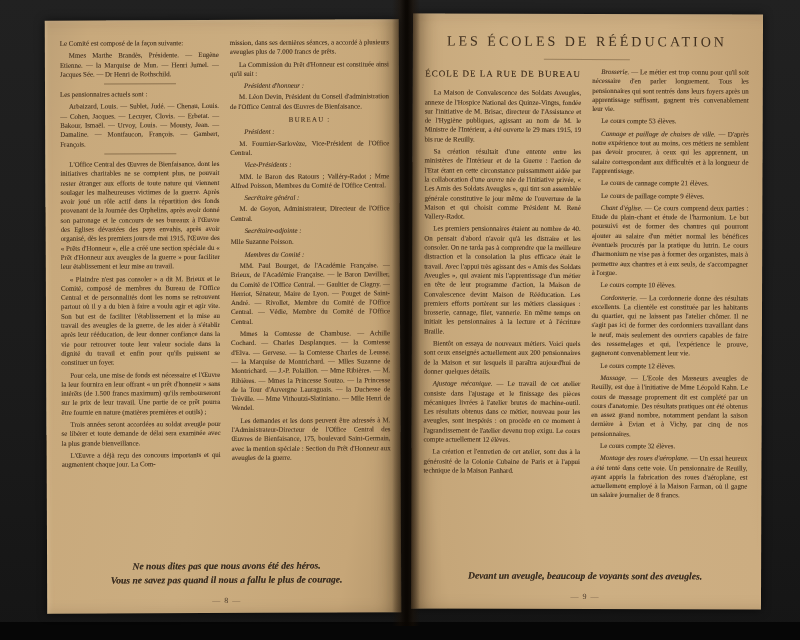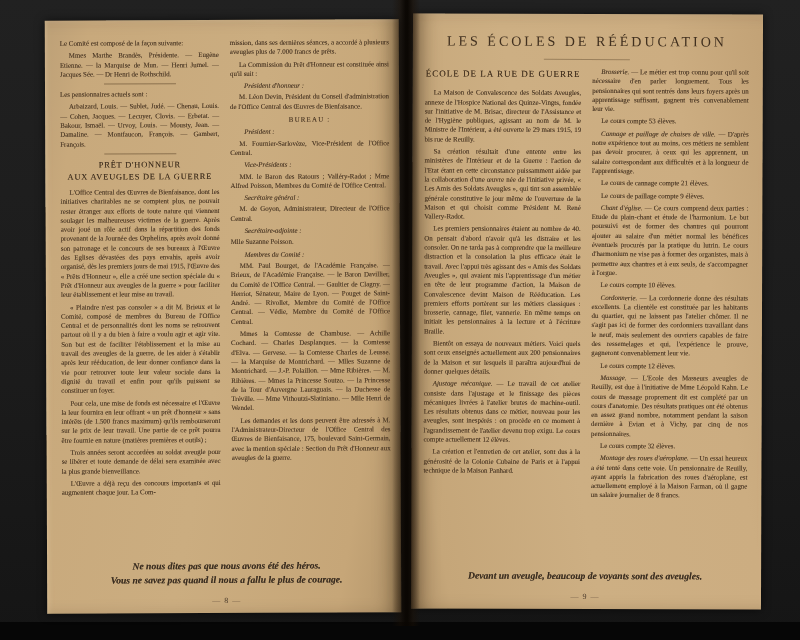--- a/index.html
+++ b/index.html
@@ -124,24 +124,20 @@
     <div class="inner">
       <div class="columns">
 
         <div class="col">
           <p class="no-indent">Le Comité est composé de la façon suivante:</p>
           <p>Mmes Marthe Brandès, Présidente. — Eugène Etienne. — la Marquise de Mun. — Henri Jumel. — Jacques Sée. — Dr Henri de Rothschild.</p>
           <hr class="divider">
           <p class="no-indent">Les pensionnaires actuels sont :</p>
           <p>Arbaizard, Louis. — Sublet, Judé. — Chenau, Louis. — Cohen, Jacques. — Lecuyer, Clovis. — Erbetat. — Bakour, Ismaël. — Urvoy, Louis. — Mousty, Jean. — Damaline. — Montfaucon, François. — Gambert, François.</p>
           <hr class="divider">
-          <div class="section-heading">
-            <div>PRÊT D'HONNEUR</div>
-            <div>AUX AVEUGLES DE LA GUERRE</div>
-          </div>
           <p>L'Office Central des Œuvres de Bienfaisance, dont les initiatives charitables ne se comptent plus, ne pouvait rester étranger aux efforts de toute nature qui viennent soulager les malheureuses victimes de la guerre. Après avoir joué un rôle actif dans la répartition des fonds provenant de la Journée des Orphelins, après avoir donné son patronage et le concours de ses bureaux à l'Œuvre des Eglises dévastées des pays envahis, après avoir organisé, dès les premiers jours de mai 1915, l'Œuvre des « Prêts d'Honneur », elle a créé une section spéciale du « Prêt d'Honneur aux aveugles de la guerre » pour faciliter leur établissement et leur mise au travail.</p>
           <p>« Plaindre n'est pas consoler » a dit M. Brieux et le Comité, composé de membres du Bureau de l'Office Central et de personnalités dont les noms se retrouvent partout où il y a du bien à faire a voulu agir et agir vite. Son but est de faciliter l'établissement et la mise au travail des aveugles de la guerre, de les aider à s'établir après leur rééducation, de leur donner confiance dans la vie pour retrouver toute leur valeur sociale dans la dignité du travail et enfin pour qu'ils puissent se constituer un foyer.</p>
           <p>Pour cela, une mise de fonds est nécessaire et l'Œuvre la leur fournira en leur offrant « un prêt d'honneur » sans intérêts (de 1.500 francs maximum) qu'ils rembourseront sur le prix de leur travail. Une partie de ce prêt pourra être fournie en nature (matières premières et outils) ;</p>
           <p>Trois années seront accordées au soldat aveugle pour se libérer et toute demande de délai sera examinée avec la plus grande bienveillance.</p>
           <p>L'Œuvre a déjà reçu des concours importants et qui augmentent chaque jour. La Com-</p>
         </div>
 
         <div class="col">
           <p class="no-indent">mission, dans ses dernières séances, a accordé à plusieurs aveugles plus de 7.000 francs de prêts.</p>
           <p>La Commission du Prêt d'Honneur est constituée ainsi qu'il suit :</p>
@@ -175,21 +171,21 @@
   </div>
 
   <div class="page right">
     <div class="inner">
       <div class="page-title">LES ÉCOLES DE RÉÉDUCATION</div>
       <hr class="title-rule">
 
       <div class="columns">
 
         <div class="col">
-          <div class="col-heading">ÉCOLE DE LA RUE DE GUERRE</div>
+          <div class="col-heading">ÉCOLE DE LA RUE DE BUREAU</div>
           <p>La Maison de Convalescence des Soldats Aveugles, annexe de l'Hospice National des Quinze-Vingts, fondée sur l'initiative de M. Brisac, directeur de l'Assistance et de l'Hygiène publiques, agissant au nom de M. le Ministre de l'Intérieur, a été ouverte le 29 mars 1915, 19 bis rue de Reuilly.</p>
           <p>Sa création résultait d'une entente entre les ministères de l'Intérieur et de la Guerre : l'action de l'Etat étant en cette circonstance puissamment aidée par la collaboration d'une œuvre née de l'initiative privée, « Les Amis des Soldats Aveugles », qui tint son assemblée générale constitutive le jour même de l'ouverture de la Maison et qui choisit comme Président M. René Vallery-Radot.</p>
           <p>Les premiers pensionnaires étaient au nombre de 40. On pensait d'abord n'avoir qu'à les distraire et les consoler. On ne tarda pas à comprendre que la meilleure distraction et la consolation la plus efficace était le travail. Avec l'appui très agissant des « Amis des Soldats Aveugles », qui avaient mis l'apprentissage d'un métier en tête de leur programme d'action, la Maison de Convalescence devint Maison de Rééducation. Les premiers efforts portèrent sur les métiers classiques : brosserie, cannage, filet, vannerie. En même temps on initiait les pensionnaires à la lecture et à l'écriture Braille.</p>
           <p>Bientôt on essaya de nouveaux métiers. Voici quels sont ceux enseignés actuellement aux 200 pensionnaires de la Maison et sur lesquels il paraîtra aujourd'hui de donner quelques détails.</p>
           <p class="trade"><i>Ajustage mécanique.</i> <span>— Le travail de cet atelier consiste dans l'ajustage et le finissage des pièces mécaniques livrées à l'atelier brutes de machine-outil. Les résultats obtenus dans ce métier, nouveau pour les aveugles, sont inespérés : on procède en ce moment à l'agrandissement de l'atelier devenu trop exigu. Le cours compte actuellement 12 élèves.</span></p>
           <p>La création et l'entretien de cet atelier, sont dus à la générosité de la Colonie Cubaine de Paris et à l'appui technique de la Maison Panhard.</p>
         </div>
 
         <div class="col">
           <p class="trade"><i>Brosserie.</i> <span>— Le métier est trop connu pour qu'il soit nécessaire d'en parler longuement. Tous les pensionnaires qui sont rentrés dans leurs foyers après un apprentissage suffisant, gagnent très convenablement leur vie.</span></p>

